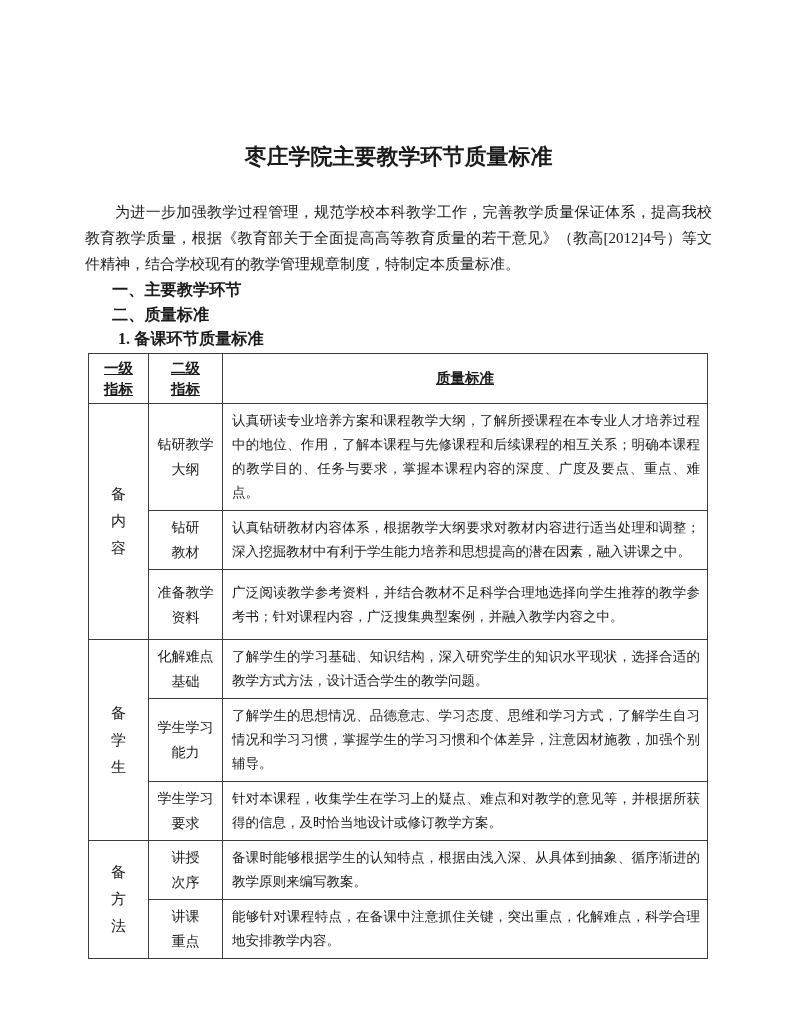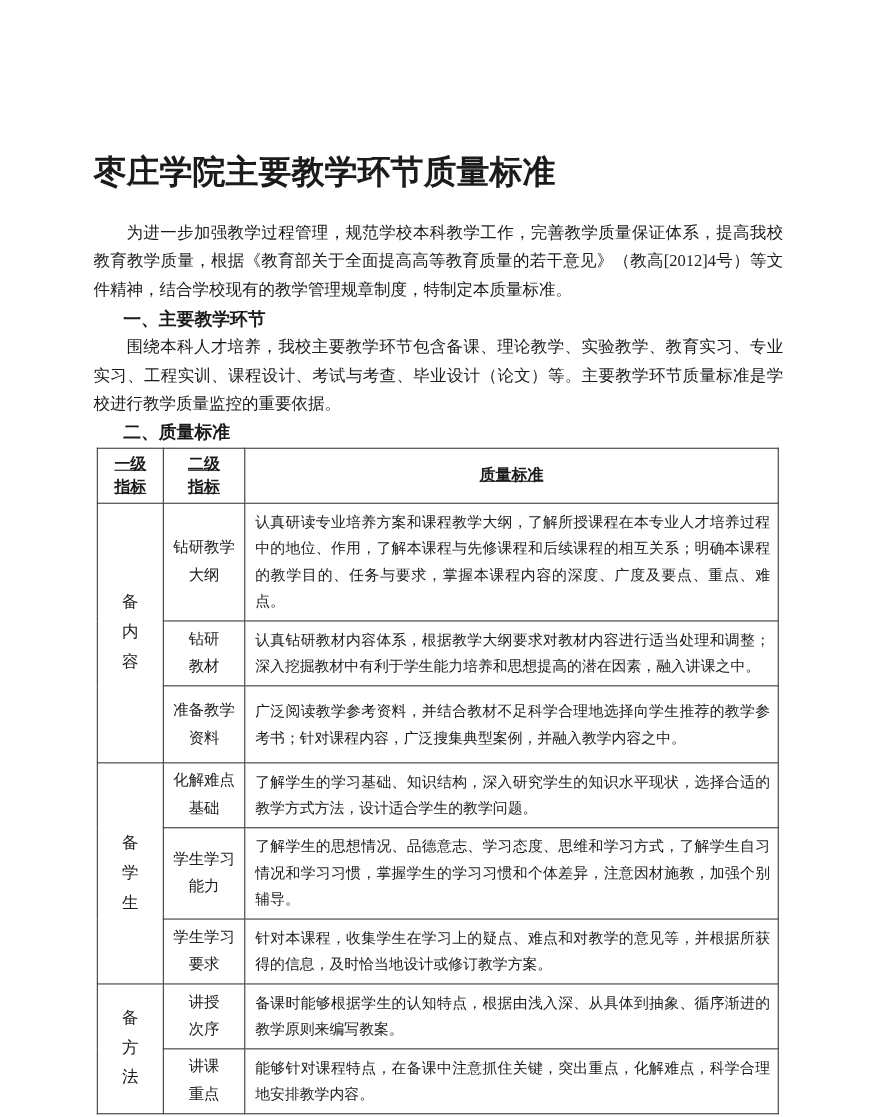--- a/index.html
+++ b/index.html
@@ -8,21 +8,22 @@
     width: 795px;
     height: 1015px;
     overflow: hidden;
     font-family: "Liberation Serif", "DejaVu Serif", serif;
     color: #1b1b1b;
   }
   .content { padding: 141px 0 0 85px; width: 795px; }
 
   .title {
     width: 627px;
-    font-size: 30px;
+    text-align: center;
+    font-size: 22px;
     font-weight: 700;
     line-height: 32px;
     margin-bottom: 26px;
   }
   .para {
     width: 627px;
     font-size: 15px;
     line-height: 26px;
     text-align: justify;
   }
@@ -87,23 +88,23 @@
 </style>
 </head>
 <body>
 
 <div class="content">
   <h1 class="title">枣庄学院主要教学环节质量标准</h1>
 
   <p class="para indent">为进一步加强教学过程管理，规范学校本科教学工作，完善教学质量保证体系，提高我校教育教学质量，根据《教育部关于全面提高高等教育质量的若干意见》（教高[2012]4号）等文件精神，结合学校现有的教学管理规章制度，特制定本质量标准。</p>
 
   <h2 class="heading">一、主要教学环节</h2>
-  <p class="para indent">围绕本科人才培养，我校主要教学环节包含备课、理论教学、实验教学、教育实习、专业实习、工程实训、课程设计、考试与考查、毕业设计（论文）等。主要教学环节质量标准是学校进行教学质量监控的重要依据。</p>
 
   <h2 class="heading h2">二、质量标准</h2>
+  <h3 class="heading sub">1. 备课环节质量标准</h3>
 
   <table class="qtable">
     <colgroup>
       <col style="width:60px">
       <col style="width:74px">
       <col style="width:485px">
     </colgroup>
     <thead>
       <tr class="r-head">
         <th class="prewrap">一级

